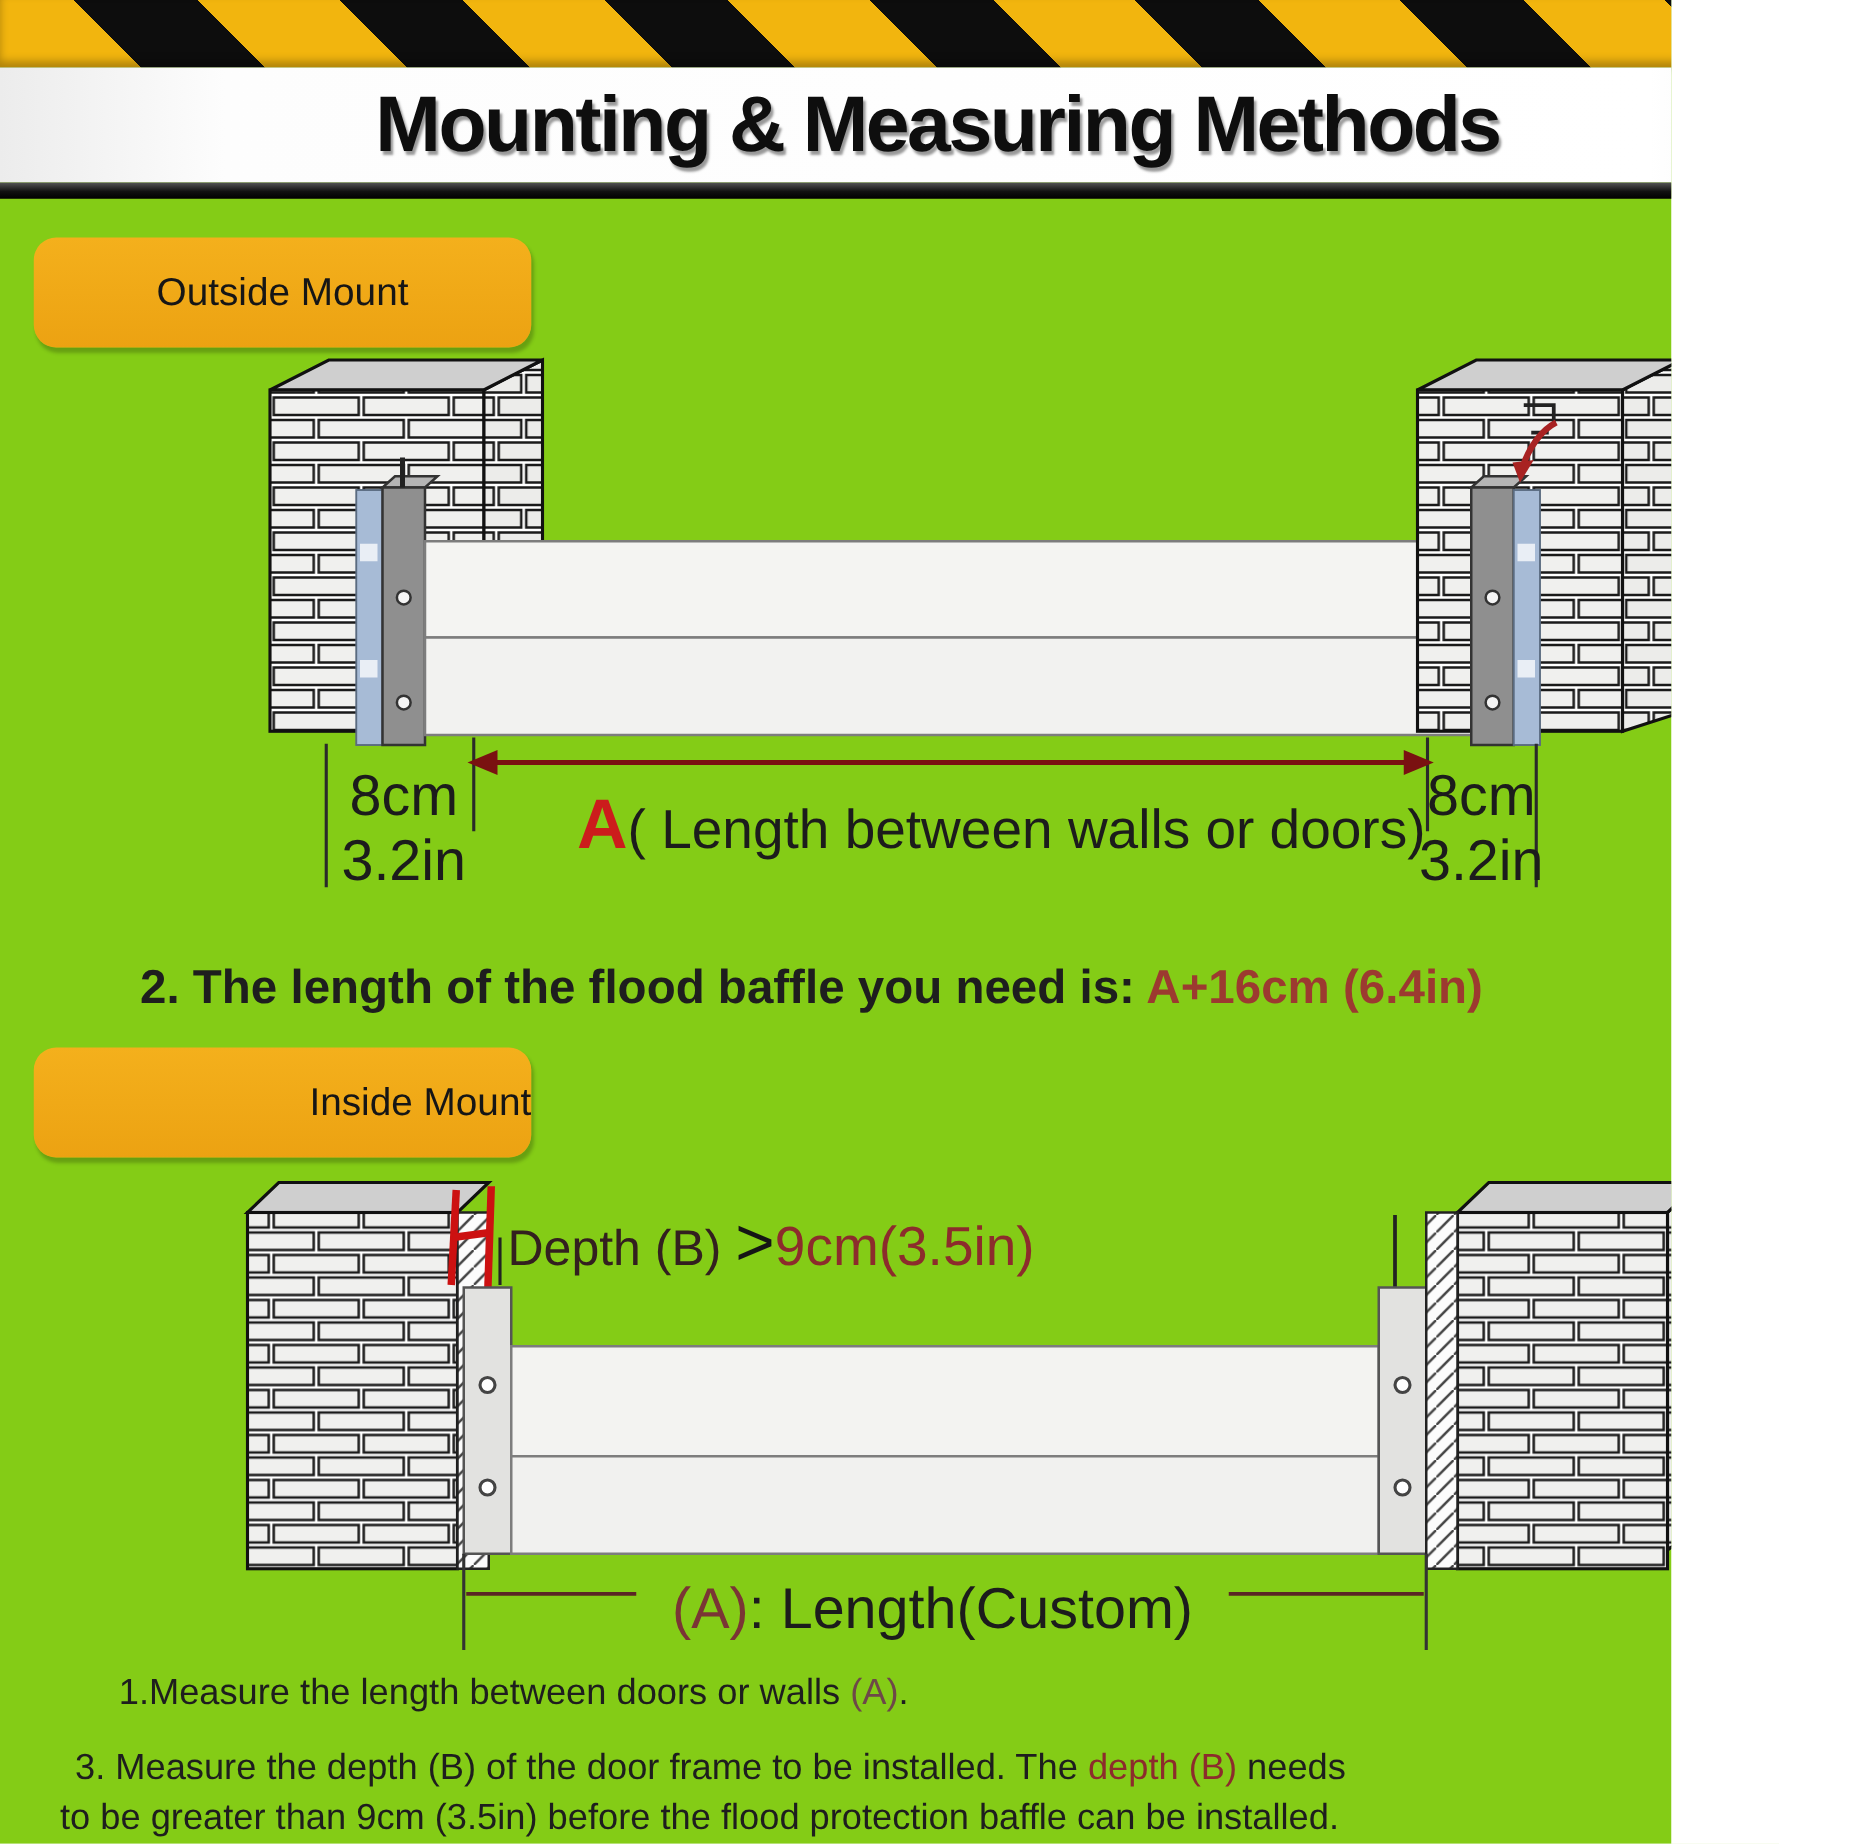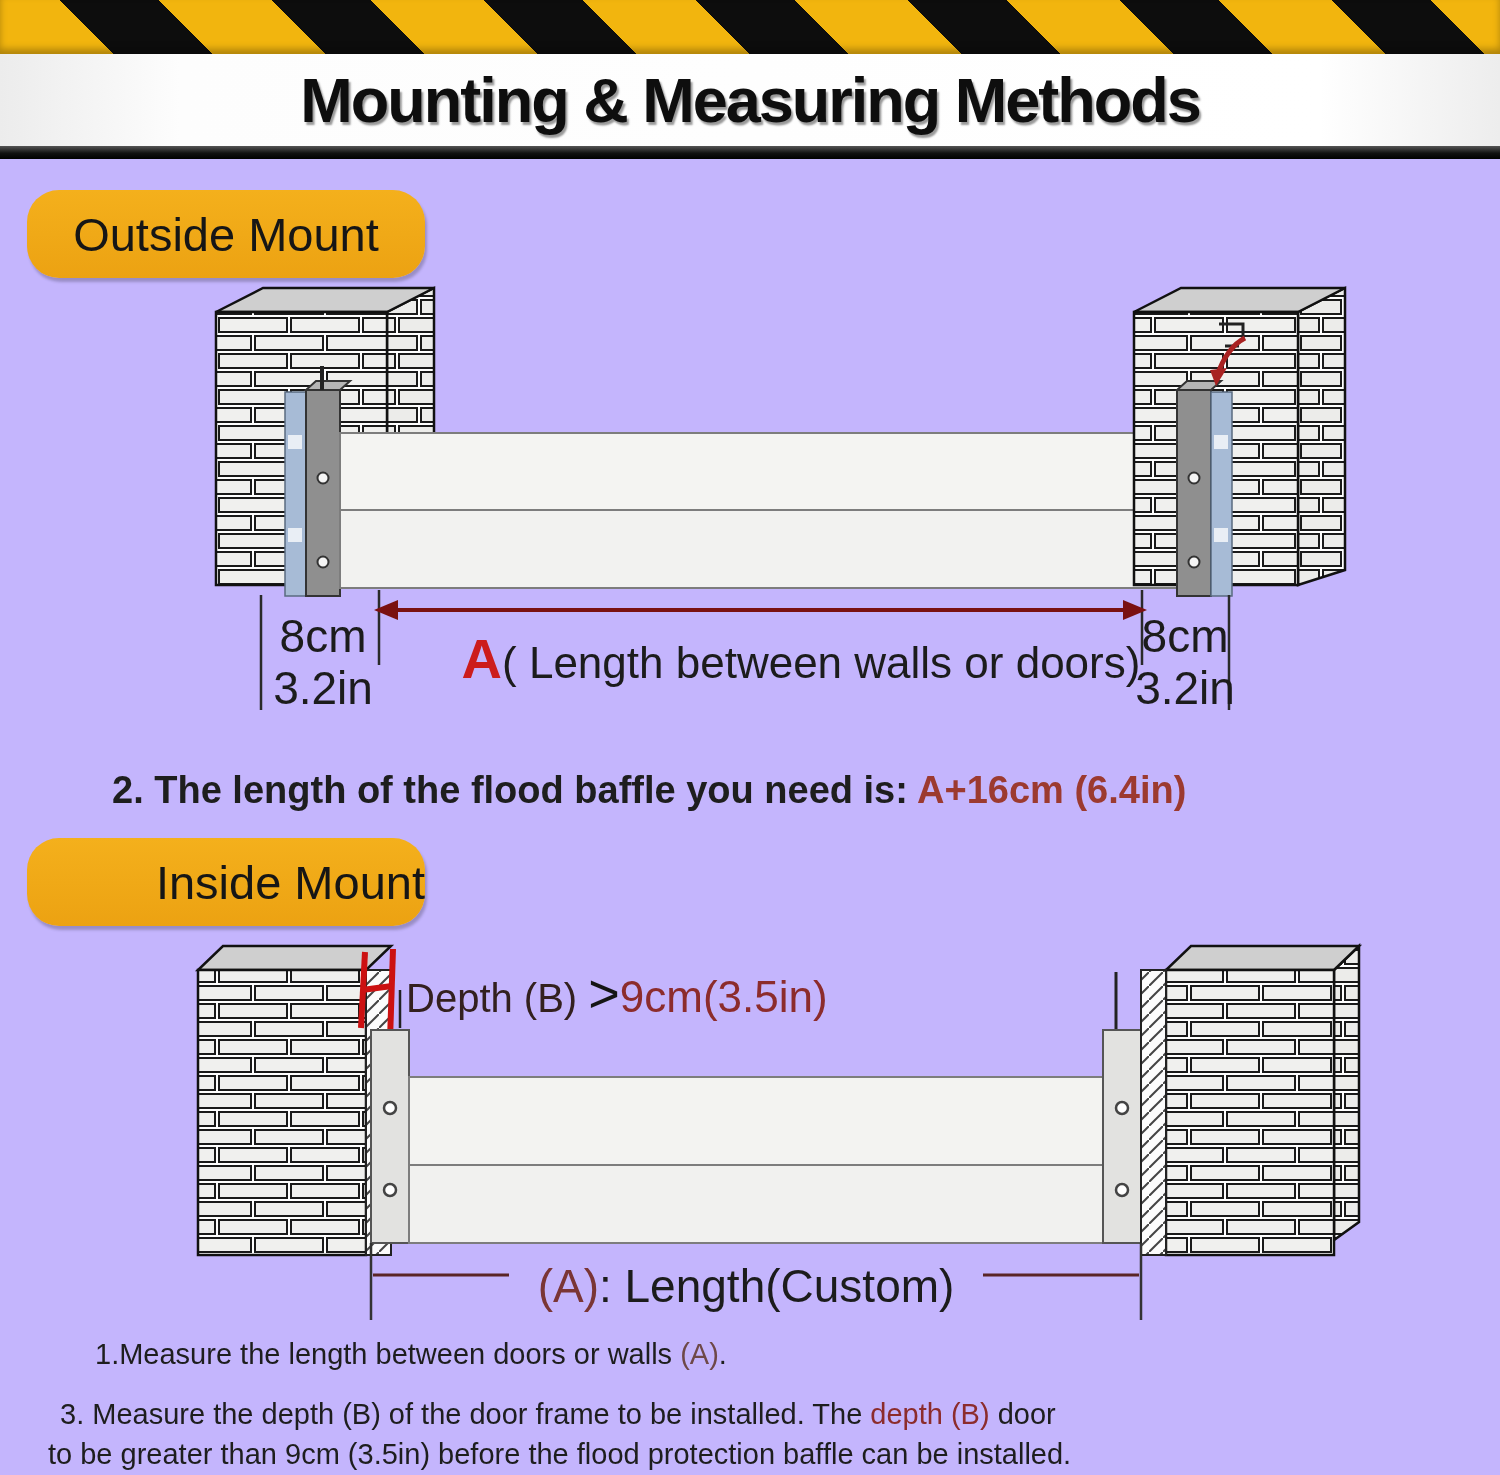--- a/index.html
+++ b/index.html
@@ -1,18 +1,18 @@
 <!DOCTYPE html>
 <html><head>
 <meta charset="utf-8">
 <style>
   html,body{margin:0;padding:0;background:#ffffff;}
   .screen{
-    position:relative; width:1500px; height:1475px; overflow:hidden;
-    background:#c4b5fd; font-family:"Liberation Sans", sans-serif;
+    position:relative; width:1337px; height:1475px; overflow:hidden;
+    background:#84cc16; font-family:"Liberation Sans", sans-serif;
   }
   
   .hazard-tape{
     position:absolute; top:0; left:0; width:1500px; height:54px;
     background:repeating-linear-gradient(45deg,#f2b50e 0 80px,#0d0d0d 80px 150px);
     box-shadow:inset 0 -5px 7px rgba(0,0,0,.28), 0 3px 5px rgba(0,0,0,.35);
   }
   .title-band{
     position:absolute; top:54px; left:0; width:1500px; height:92px;
     background:linear-gradient(90deg,#ececec,#fdfdfd 12%,#ffffff 88%,#ededed);
@@ -24,23 +24,23 @@
     white-space:nowrap;
   }
   .dark-bar{
     position:absolute; top:146px; left:0; width:1500px; height:13px;
     background:linear-gradient(180deg,#555 0%,#111 55%,#000 100%);
   }
   
   .badge{
     position:absolute; left:27px; width:398px; height:88px;
     background:linear-gradient(180deg,#f4b01c,#eca212);
-    border-radius:32px; box-shadow:2px 4px 3px rgba(0,0,0,.22);
+    border-radius:18px; box-shadow:2px 4px 3px rgba(0,0,0,.22);
     display:flex; align-items:center; justify-content:center;
-    font-size:47px; color:#161616; font-weight:500;
+    font-size:31px; color:#161616; font-weight:500;
   }
   .badge-outside{top:190px;}
   .badge-inside{top:838px;justify-content:flex-end;}
   
   .diagram{position:absolute; left:1px; width:1500px;}
   .diagram-outside{top:280px; height:430px;}
   .diagram-inside{top:930px; height:430px;}
   svg{display:block;}
   svg text{font-family:"Liberation Sans", sans-serif;}
   .dim-text{font-size:46px; fill:#1c1c1c;}
@@ -211,16 +211,16 @@
       <line x1="370" y1="313" x2="370" y2="390" stroke="#333" stroke-width="2.5"></line>
       <line x1="1140" y1="313" x2="1140" y2="390" stroke="#333" stroke-width="2.5"></line>
       <line x1="372" y1="345" x2="508" y2="345" stroke="#5a2525" stroke-width="3"></line>
       <line x1="982" y1="345" x2="1138" y2="345" stroke="#5a2525" stroke-width="3"></line>
       <text x="745" y="372" text-anchor="middle"><tspan class="len-a">(A)</tspan><tspan class="len-rest">: Length(Custom)</tspan></text>
     </g>
   </svg>
   </div>
 
   <div class="step steps-inside step-i1"><span>1.Measure the length between doors or walls </span><span class="accent-muted">(A)</span><span>.</span></div>
-  <div class="step steps-inside step-i2a"><span>3. Measure the depth (B) of the door frame to be installed. The </span><span class="accent-darkred">depth (B)</span><span> door</span></div>
+  <div class="step steps-inside step-i2a"><span>3. Measure the depth (B) of the door frame to be installed. The </span><span class="accent-darkred">depth (B)</span><span> needs</span></div>
   <div class="step steps-inside step-i2b"><span>to be greater than 9cm (3.5in) before the flood protection baffle can be installed.</span></div>
 
 </div>
 
 </body></html>

